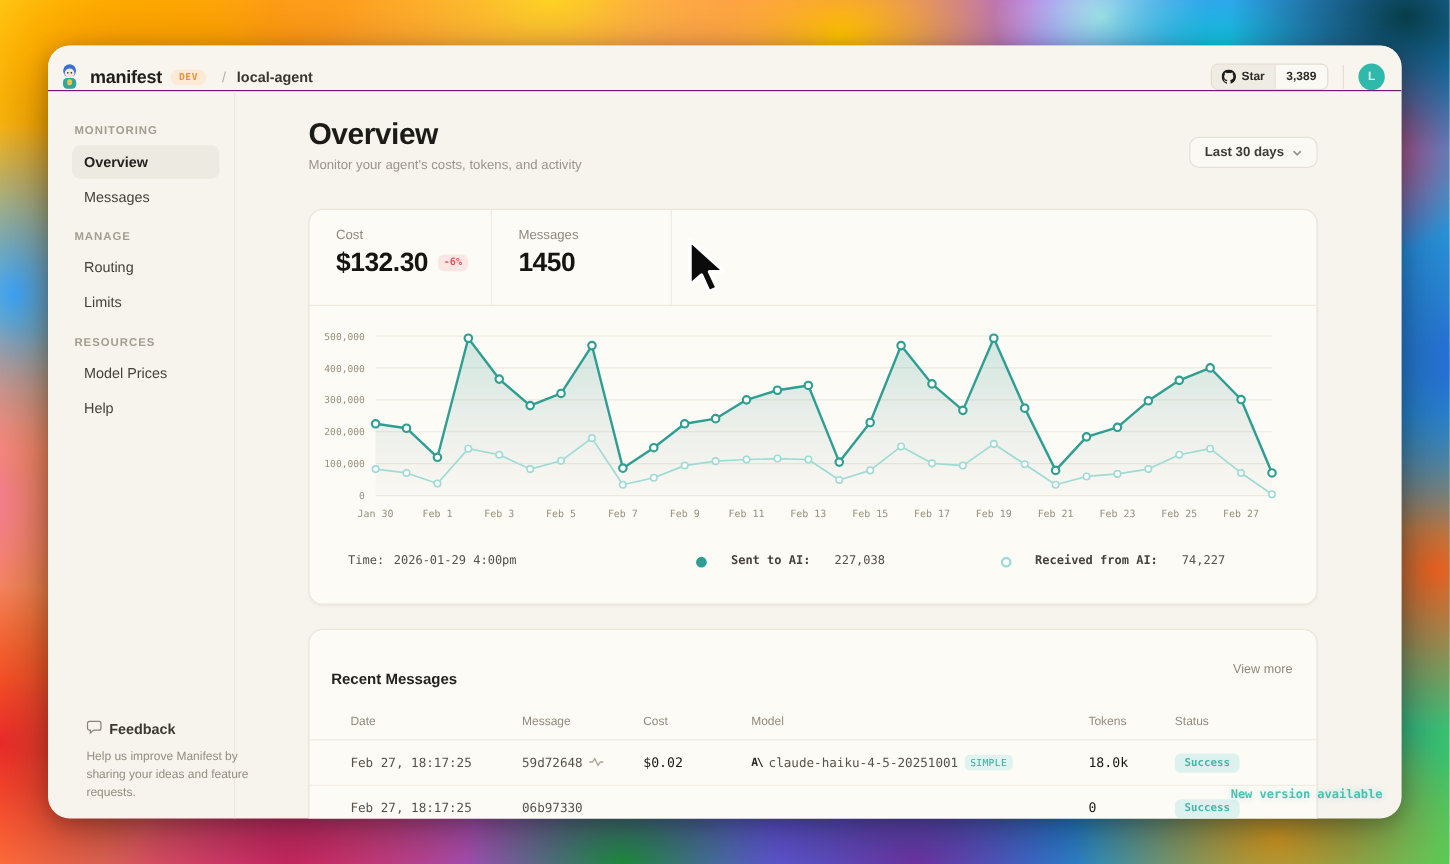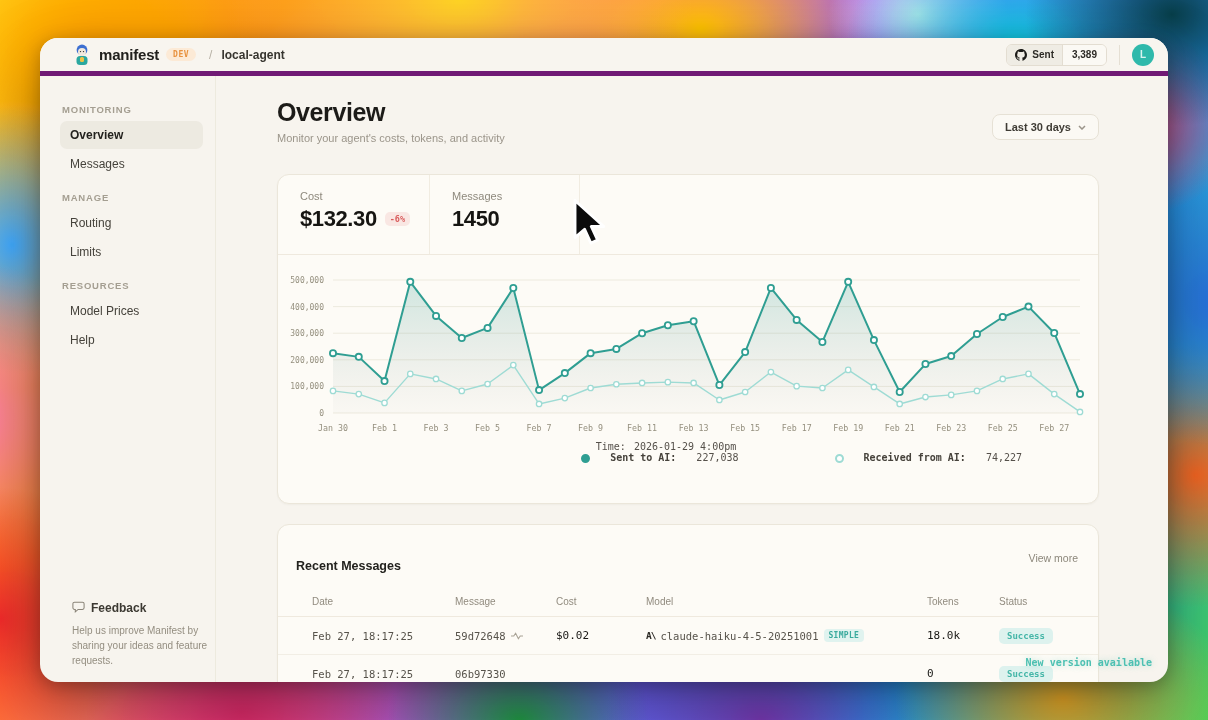--- a/index.html
+++ b/index.html
@@ -30,42 +30,42 @@
   }
 
   
   .window {
     position:absolute; left:40px; top:38px; width:1128px; height:644px;
     background:#f7f4ee; border-radius:18px; overflow:hidden;
     box-shadow:0 30px 70px rgba(0,0,0,.40), 0 4px 18px rgba(0,0,0,.25);
   }
 
   
-  .topbar { height:38px; display:flex; align-items:center; justify-content:space-between;
-    padding:0 14px 0 32px; border-bottom:5px solid #701a75; background:#f8f5ef; }
+  .topbar { height:38px; display:flex; align-items:flex-end; justify-content:space-between;
+    padding:0 14px 0 8px; border-bottom:1px solid #701a75; background:#f8f5ef; }
   .brand { display:flex; align-items:center; gap:7px; }
   .brand-name { font-size:15px; font-weight:800; color:#21201d; letter-spacing:-.2px; }
   .dev-badge { background:#fcead6; color:#e8923f; font-family:"DejaVu Sans Mono","Liberation Mono",monospace;
     font-size:8px; font-weight:700; padding:2px 7px; border-radius:8px; letter-spacing:.5px; }
   .crumb-sep { color:#b7b1a5; font-size:12px; margin:0 2px 0 6px; }
   .crumb-project { color:#37352f; font-size:12px; font-weight:700; }
   .topbar-right { display:flex; align-items:center; gap:12px; }
   .star-widget { display:flex; align-items:stretch; border:1px solid #e3ddd1; border-radius:6px; overflow:hidden; height:22px; cursor:pointer; }
   .star-left { display:flex; align-items:center; gap:5px; background:#efece4; padding:0 8px; }
   .star-left svg { width:12px; height:12px; fill:#1b1a17; }
   .star-label { font-size:10px; font-weight:700; color:#2d2b26; }
   .star-count { display:flex; align-items:center; background:#fbf9f4; padding:0 9px; font-size:10px; font-weight:700; color:#2d2b26; border-left:1px solid #e3ddd1; }
   .top-divider { width:1px; height:20px; background:#e5dfd3; }
   .avatar { width:22px; height:22px; border-radius:50%; background:#2fb9ab; color:#d9f3ef;
     display:flex; align-items:center; justify-content:center; font-size:10px; font-weight:700; cursor:pointer; }
 
   .app-body { display:flex; height:606px; }
 
   
-  .sidebar { width:176px; border-right:1px solid #edeade; padding:14px 12px 14px 20px; position:relative; flex:none; }
+  .sidebar { width:156px; border-right:1px solid #edeade; padding:14px 12px 14px 20px; position:relative; flex:none; }
   .side-label { font-size:9.5px; font-weight:700; color:#a49e91; letter-spacing:.8px; margin:14px 0 6px 2px; }
   .side-item { font-size:12px; color:#45423b; padding:7px 10px; border-radius:7px; margin:1px 0; cursor:pointer; }
   .side-item.active { background:#edeae1; color:#23221e; font-weight:700; }
   .feedback { position:absolute; left:32px; bottom:14px; width:138px; }
   .feedback-head { display:flex; align-items:center; gap:6px; cursor:pointer; }
   .feedback-title { font-size:12px; font-weight:700; color:#3c3932; }
   .feedback-desc { margin-top:6px; font-size:10px; line-height:1.5; color:#948e81; }
 
   
   .main { flex:1; padding:22px 70px 0 61px; position:relative; }
@@ -88,21 +88,21 @@
     font-size:7px; display:inline-flex; align-items:center; justify-content:center; font-weight:700; cursor:pointer; }
   .stat-value-row { display:flex; align-items:center; gap:8px; margin-top:4px; }
   .stat-value { font-size:22px; font-weight:800; color:#161512; letter-spacing:-.4px; }
   .delta-badge { background:#f9e7e3; color:#d95c5c; font-family:"DejaVu Sans Mono","Liberation Mono",monospace;
     font-size:8.5px; font-weight:700; padding:2px 5px; border-radius:5px; }
 
   .chart-wrap { padding:6px 0 0 0; }
   .chart-wrap svg { display:block; width:820px; height:180px; }
 
   .chart-footer { height:62px; display:flex; align-items:center; padding:0 76px 10px 32px;
-    font-family:"DejaVu Sans Mono","Liberation Mono",monospace; font-size:10px; color:#55504a;flex-direction:column; }
+    font-family:"DejaVu Sans Mono","Liberation Mono",monospace; font-size:10px; color:#55504a; }
   .time-readout { display:flex; gap:8px; }
   .legend { margin-left:auto; display:flex; gap:96px; }
   .legend-item { display:flex; align-items:flex-end; gap:20px; }
   .legend-dot { width:9px; height:9px; border-radius:50%; }
   .legend-dot.ring { background:#fff; border:2px solid #9edbd4; }
   .legend-dot.solid { background:#2f9e92; border:2px solid #27857b; }
   .legend-name { font-weight:700; color:#46423b; }
   .legend-value { color:#55504a; }
 
   
@@ -112,21 +112,21 @@
   .view-more { font-size:10.5px; color:#8c877b; cursor:pointer; }
   .tbl-header, .tbl-row { display:grid; grid-template-columns:143px 101px 90px 281px 72px 1fr; padding:0 18px; align-items:center; }
   .tbl-header { height:30px; border-bottom:1px solid #efe9de; }
   .tbl-header > div { font-size:10px; color:#918b7f; padding-left:16px; }
   .tbl-row { height:38px; border-bottom:1px solid #f2eee5; font-family:"DejaVu Sans Mono","Liberation Mono",monospace;
     font-size:10.5px; color:#57534b; cursor:pointer; }
   .tbl-row > div { padding-left:16px; display:flex; align-items:center; gap:5px; }
   .cell-cost, .cell-tokens { font-weight:400; color:#191815; font-size:11px; }
   .msg-icon svg { width:12px; height:8px; stroke:#a9a396; fill:none; stroke-width:1.2; }
   .model-mark { font-weight:800; color:#2c2a25; font-size:9.5px; letter-spacing:-1px; }
-  .mini-badge { background:#e0f3ef; color:#3aaa9d; font-size:8px; font-weight:700; padding:2px 5px; border-radius:4px; letter-spacing:.3px; }
+  .mini-badge { background:#e0f3ef; color:#3aaa9d; font-size:8px; font-weight:400; padding:2px 5px; border-radius:4px; letter-spacing:.3px; }
   .status-badge { background:#ddf2ee; color:#45b6a8; font-size:9px; font-weight:700; padding:3px 8px; border-radius:5px; }
 
   .toast { position:absolute; right:16px; bottom:14px; font-family:"DejaVu Sans Mono","Liberation Mono",monospace;
     font-size:10px; font-weight:700; color:#4cc0b2; cursor:pointer; text-shadow:0 0 6px rgba(76,192,178,.35); }
 
   
   .cursor { position:absolute; left:572px; top:199px; width:38px; height:48px; z-index:50; pointer-events:none; }
 
   .chat-icon svg { width:13px; height:12px; stroke:#8a8478; fill:none; stroke-width:1.3; }
 </style>
@@ -151,21 +151,21 @@
       <span class="dev-badge">DEV</span>
       <span class="crumb-sep">/</span>
       <span class="crumb-project">local-agent</span>
     </div>
     <div class="topbar-right">
       <div class="star-widget">
         <div class="star-left">
           <svg viewBox="0 0 24 24">
               <path d="M12 0C5.37 0 0 5.37 0 12c0 5.3 3.438 9.8 8.205 11.385.6.113.82-.258.82-.577 0-.285-.01-1.04-.015-2.04-3.338.724-4.042-1.61-4.042-1.61-.546-1.385-1.333-1.754-1.333-1.754-1.09-.744.083-.729.083-.729 1.205.084 1.84 1.236 1.84 1.236 1.07 1.835 2.807 1.305 3.492.998.108-.776.417-1.305.76-1.605-2.665-.3-5.466-1.332-5.466-5.93 0-1.31.465-2.38 1.235-3.22-.135-.303-.54-1.523.105-3.176 0 0 1.005-.322 3.3 1.23.96-.267 1.98-.399 3-.405 1.02.006 2.04.138 3 .405 2.28-1.552 3.285-1.23 3.285-1.23.645 1.653.24 2.873.12 3.176.765.84 1.23 1.91 1.23 3.22 0 4.61-2.805 5.625-5.475 5.92.42.36.81 1.096.81 2.22 0 1.606-.015 2.896-.015 3.286 0 .315.21.69.825.57C20.565 21.795 24 17.295 24 12c0-6.63-5.37-12-12-12z"></path>
             </svg>
-          <span class="star-label">Sent</span>
+          <span class="star-label">Star</span>
         </div>
         <span class="star-count">3,389</span>
       </div>
       <div class="top-divider"></div>
       <div class="avatar">L</div>
     </div>
   </header>
 
   <div class="app-body">
 

